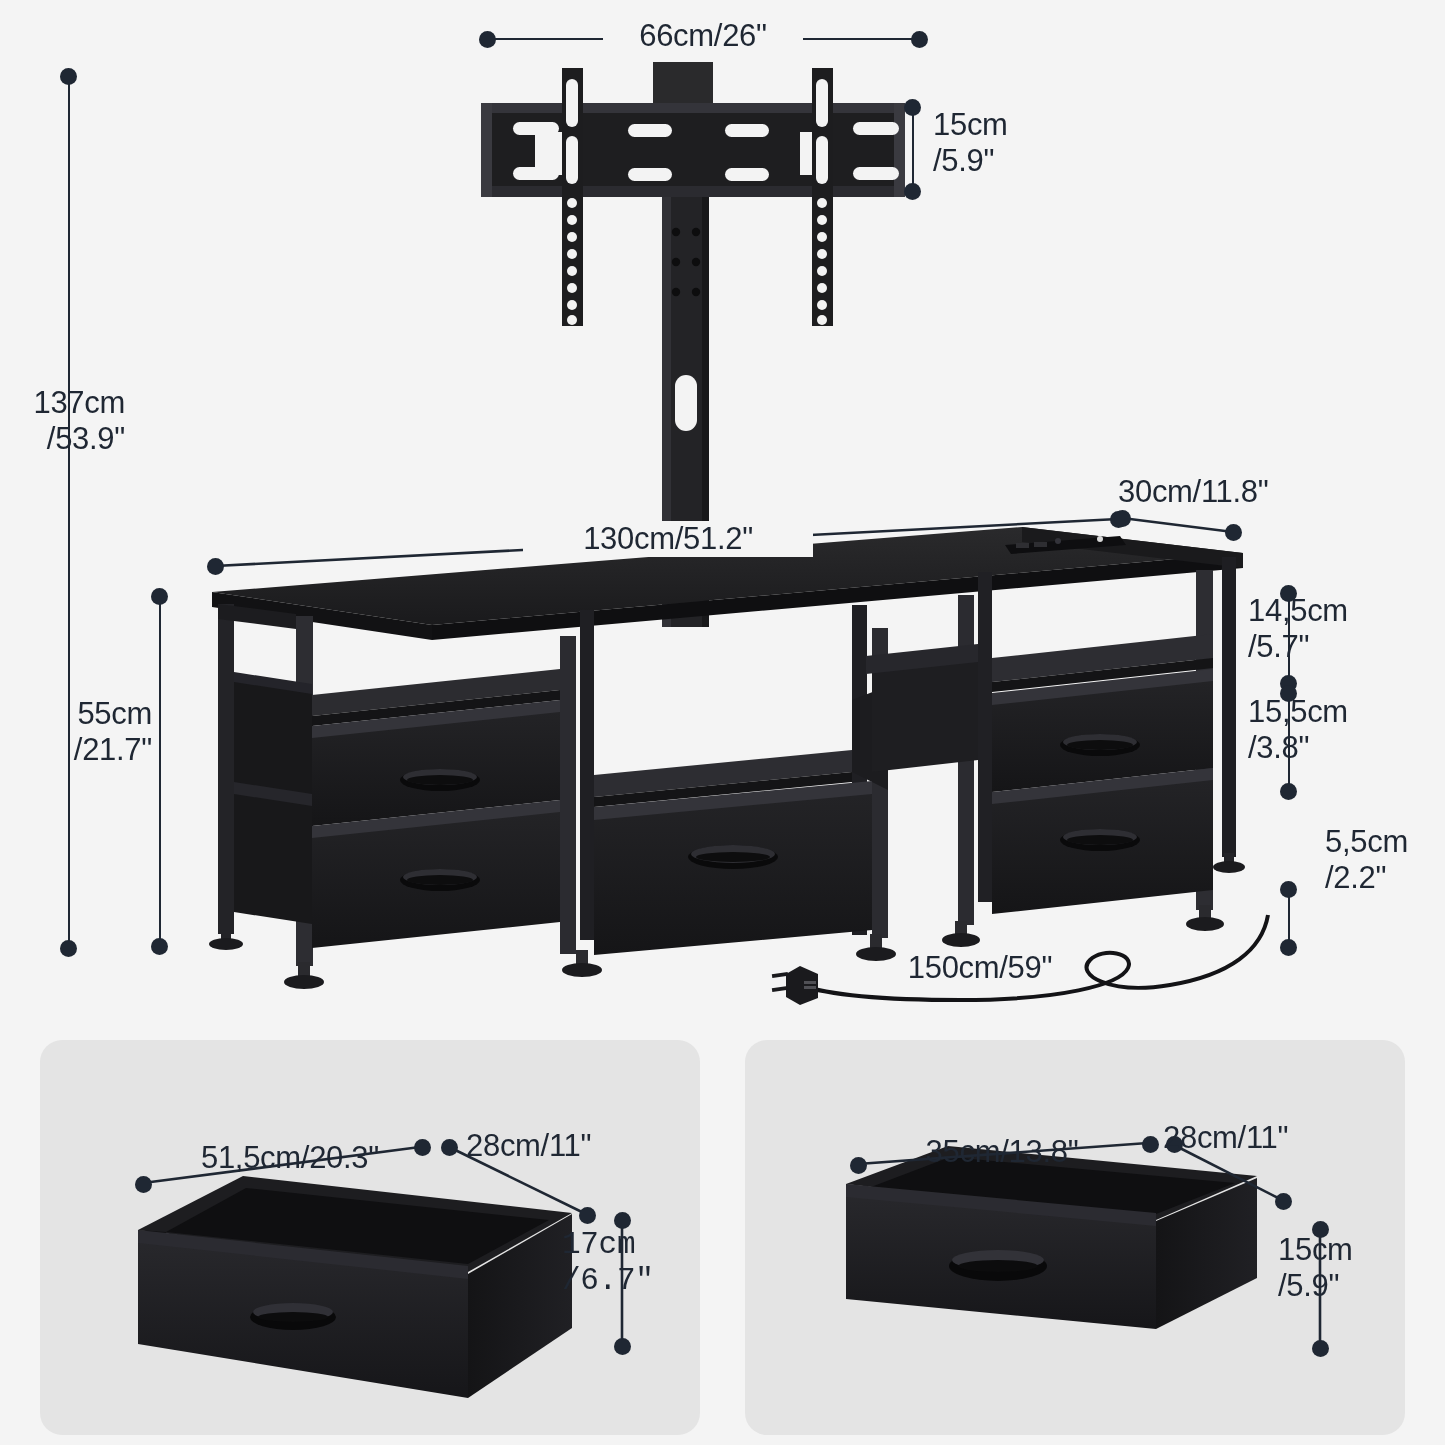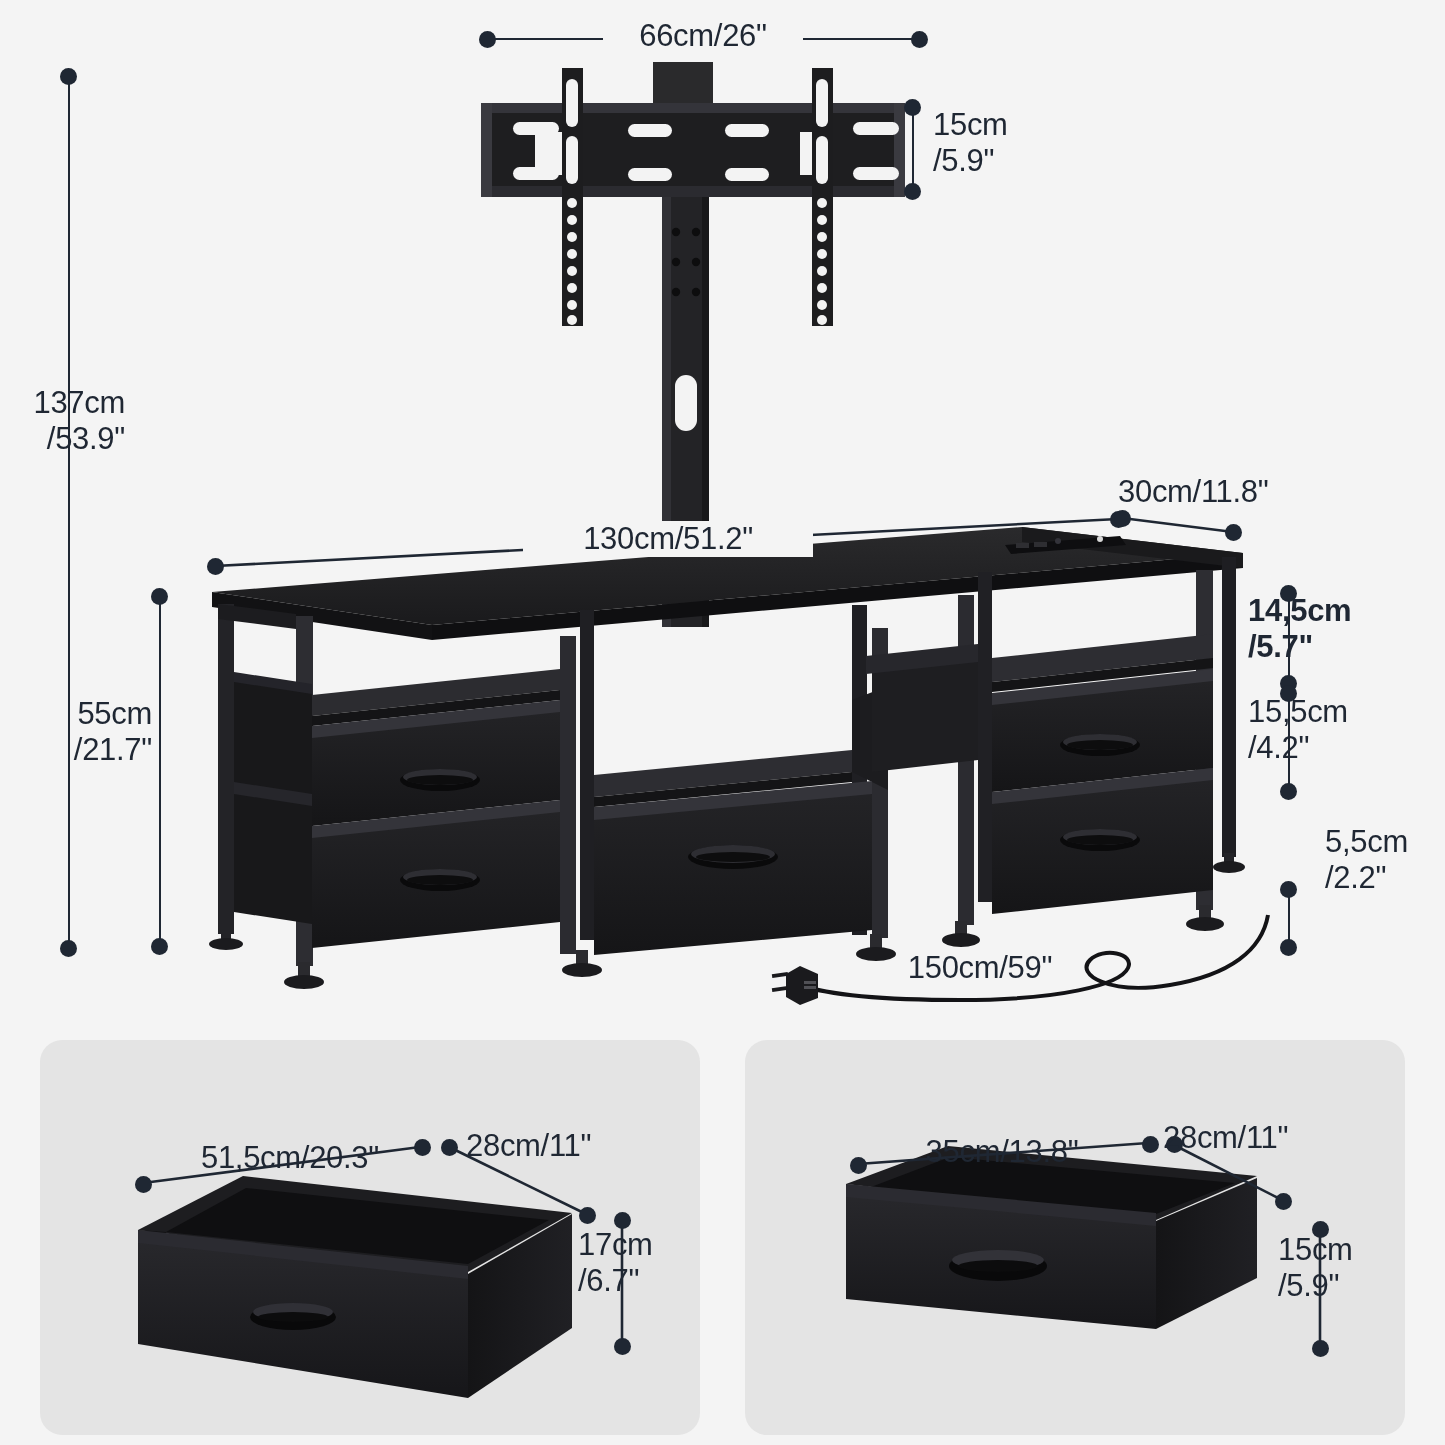--- a/index.html
+++ b/index.html
@@ -392,30 +392,30 @@
   <div>
     <div class="dot" style="left:1114px;top:510px;"></div>
     <div class="dot" style="left:1225px;top:524px;"></div>
     <div class="dim-label" style="left:1118px;top:474px;">30cm/11.8"</div>
   </div>
 
   <div>
     <div class="dline v" style="left:1288px;top:592px;height:90px;"></div>
     <div class="dot" style="left:1280px;top:585px;"></div>
     <div class="dot" style="left:1280px;top:675px;"></div>
-    <div class="dim-label" style="left:1248px;top:593px;font-weight:bold;">14,5cm
+    <div class="dim-label" style="left:1248px;top:593px;">14,5cm
 /5.7"</div>
   </div>
 
   <div>
     <div class="dline v" style="left:1288px;top:692px;height:98px;"></div>
     <div class="dot" style="left:1280px;top:685px;"></div>
     <div class="dot" style="left:1280px;top:783px;"></div>
     <div class="dim-label" style="left:1248px;top:694px;">15,5cm
-/4.2"</div>
+/3.8"</div>
   </div>
 
   <div>
     <div class="dline v" style="left:1288px;top:888px;height:58px;"></div>
     <div class="dot" style="left:1280px;top:881px;"></div>
     <div class="dot" style="left:1280px;top:939px;"></div>
     <div class="dim-label" style="left:1325px;top:824px;">5,5cm
 /2.2"</div>
   </div>
 
@@ -479,21 +479,21 @@
     <div class="dim-label c" style="left:160px;top:1140px;width:260px;">51,5cm/20.3"</div>
   </div>
   <div>
     <div class="dot" style="left:441px;top:1139px;"></div>
     <div class="dot" style="left:579px;top:1207px;"></div>
     <div class="dim-label" style="left:466px;top:1128px;">28cm/11"</div>
   </div>
   <div>
     <div class="dot" style="left:614px;top:1212px;"></div>
     <div class="dot" style="left:614px;top:1338px;"></div>
-    <div class="dim-label" style="left:578px;top:1227px;">17cm
+    <div class="dim-label" style="left:562px;top:1227px;font-family:Liberation Mono, monospace;">17cm
 /6.7"</div>
   </div>
 
   <div>
     <div class="dot" style="left:850px;top:1157px;"></div>
     <div class="dot" style="left:1142px;top:1136px;"></div>
     <div class="dim-label c" style="left:882px;top:1134px;width:240px;">35cm/13.8"</div>
   </div>
   <div>
     <div class="dot" style="left:1166px;top:1136px;"></div>

